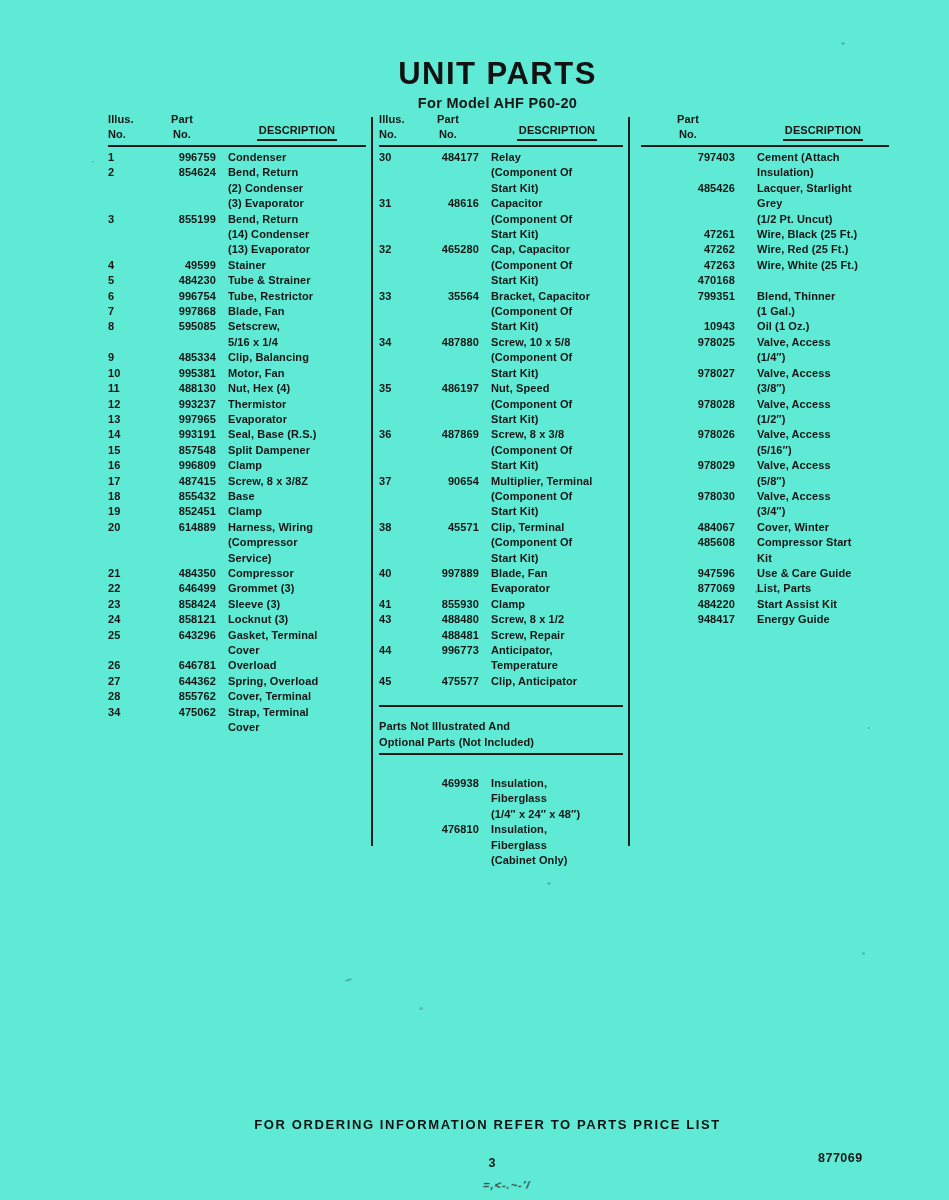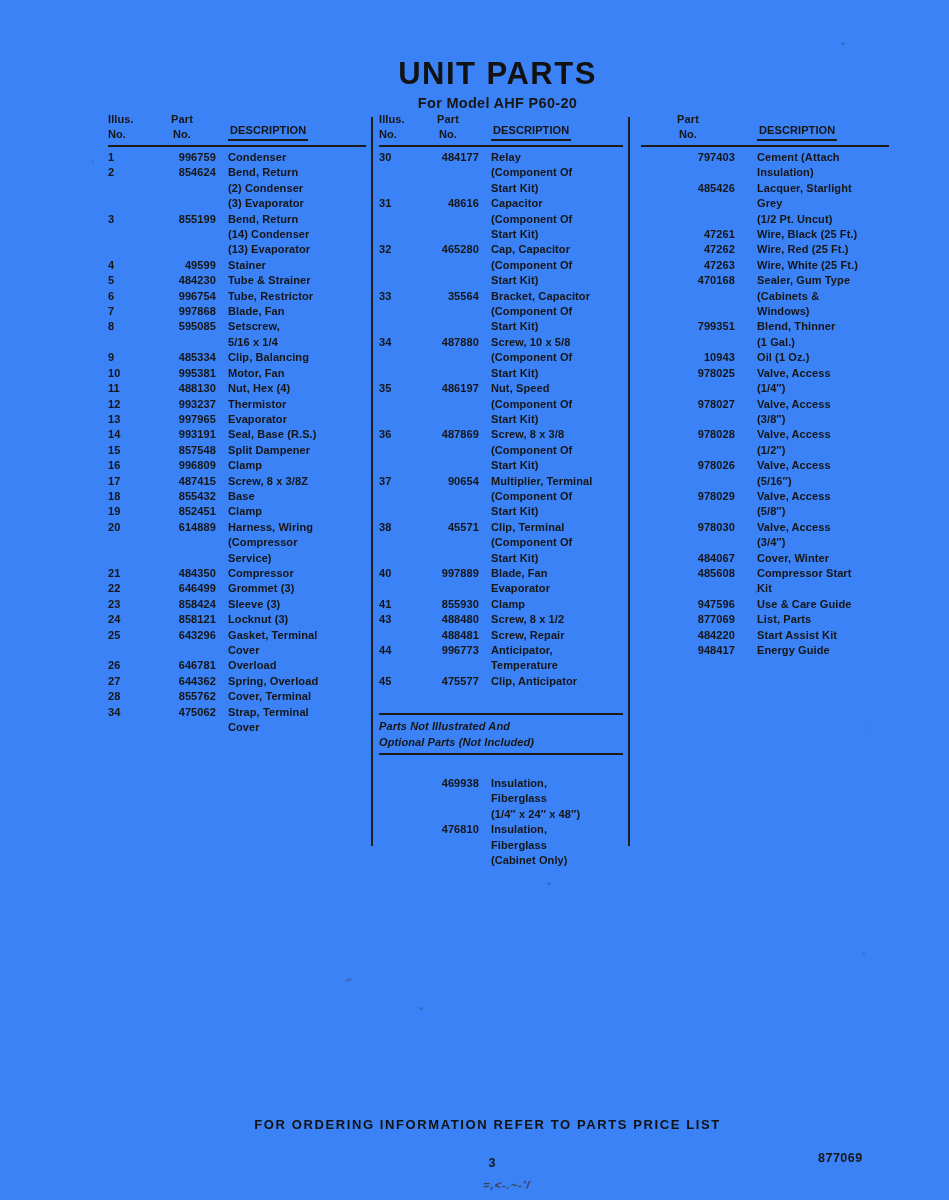--- a/index.html
+++ b/index.html
@@ -1,20 +1,20 @@
 <!DOCTYPE html>
 <html><head>
 <meta charset="utf-8">
 <style>
   html,body{margin:0;padding:0;}
   body{background:#e8e8e6;}
   #page{
     position:relative;
     width:949px;height:1200px;
-    background:#3b82f6;
+    background:#5eead4;
     overflow:hidden;
     font-family:"Liberation Sans", sans-serif;
     color:#161616;
     font-weight:700;
   }
   
   .titleblock{position:absolute;top:56px;left:23px;width:949px;text-align:center;}
   .title{font-size:31px;letter-spacing:1.5px;font-weight:700;color:#121212;}
   .subtitle{font-size:14.5px;margin-top:3px;letter-spacing:.3px;}
   
@@ -29,24 +29,24 @@
   .rows{padding-top:3px;}
   .c-illus{width:40px;flex:none;}
   .c-part{width:68px;flex:none;text-align:right;}
   .c-desc{margin-left:12px;flex:1;}
   #col1 .c-part{width:68px;}
   #col2 .c-illus{width:38px}
   #col2 .c-part{width:62px}
   #col3 .c-part{width:94px}
   #col3 .c-desc{margin-left:22px}
   .hd-part{text-align:center;}
-  .hd-desc-zone{flex:1;display:flex;}
+  .hd-desc-zone{flex:1;display:flex;justify-content:center;}
   
   .section-break{border-top:2px solid #1b1b1b;border-bottom:2px solid #1b1b1b;
-    margin-top:24px;padding:4px 0 3px 0;font-style:italic;}
+    margin-top:16px;padding:12px 0 3px 0;}
   .extra-gap{height:18px;}
   
   .vdivider{position:absolute;top:117px;width:2px;height:729px;background:#1d1d1d;}
   #vd1{left:371px;} #vd2{left:628px;}
   
   .footer-note{position:absolute;top:1117px;left:245px;width:485px;text-align:center;
     font-size:13px;letter-spacing:1.6px;font-weight:700;color:#121212;}
   .page-number{position:absolute;top:1156px;left:462px;width:60px;text-align:center;font-size:12.5px;}
   .doc-number{position:absolute;top:1151px;left:818px;font-size:12.5px;letter-spacing:.5px;}
   .print-code{position:absolute;top:1179px;left:452px;width:110px;text-align:center;
@@ -513,25 +513,20 @@
           </span>
         </div>
         <div class="prow">
           <span class="c-part">47263</span>
           <span class="c-desc">
             <div>Wire, White (25 Ft.)</div>
           </span>
         </div>
         <div class="prow">
           <span class="c-part">470168</span>
-          <span class="c-desc">
-            <div>Sealer, Gum Type</div>
-            <div>(Cabinets &amp;</div>
-            <div>Windows)</div>
-          </span>
         </div>
         <div class="prow">
           <span class="c-part">799351</span>
           <span class="c-desc">
             <div>Blend, Thinner</div>
             <div>(1 Gal.)</div>
           </span>
         </div>
         <div class="prow">
           <span class="c-part">10943</span>

